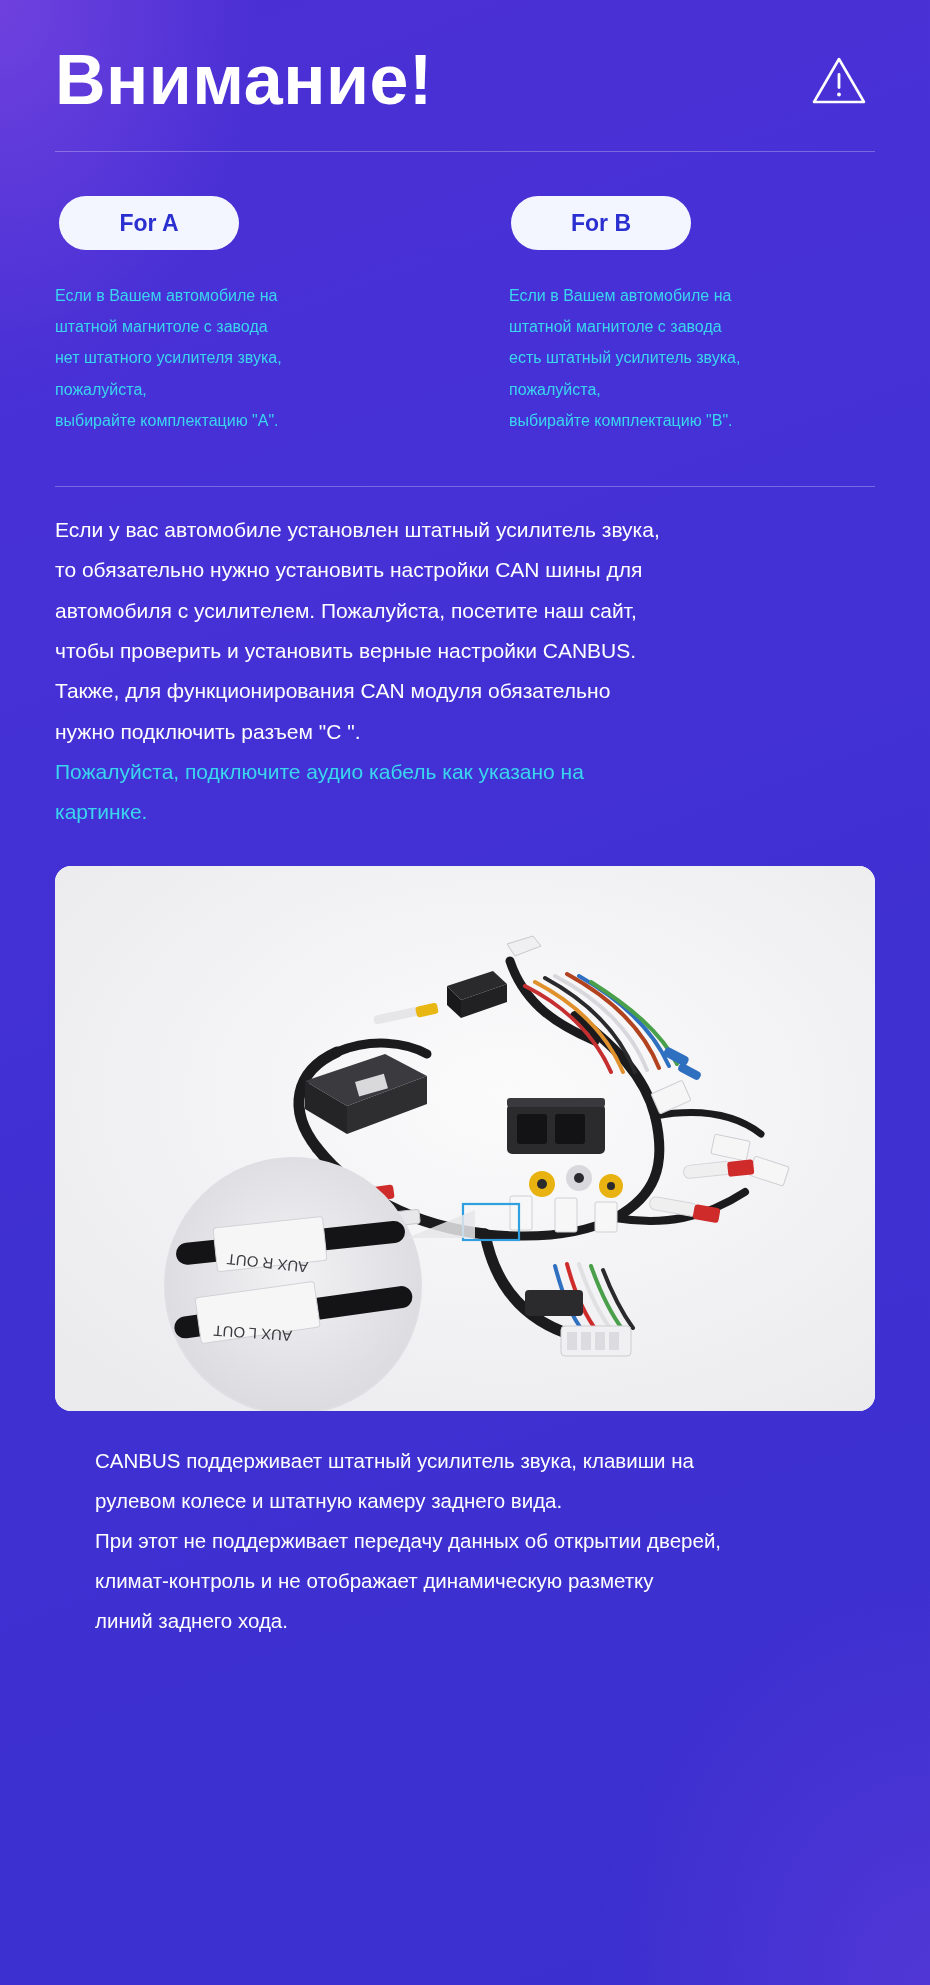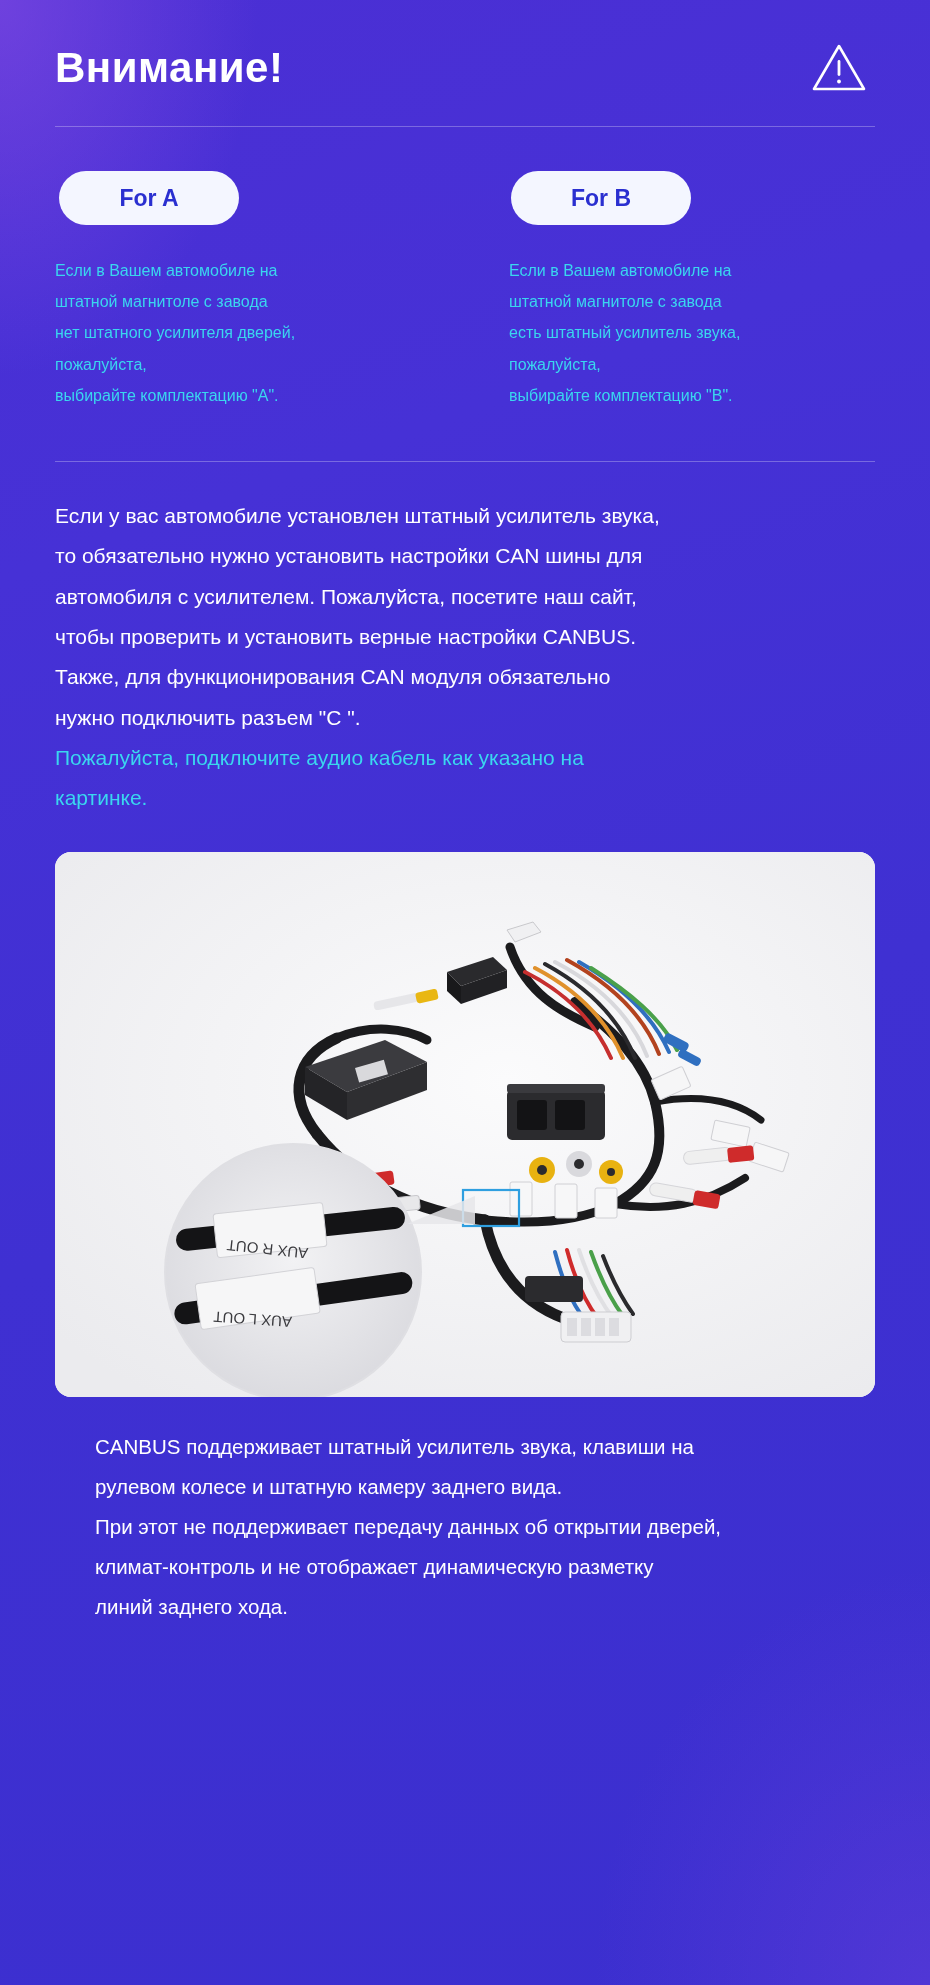--- a/index.html
+++ b/index.html
@@ -43,21 +43,21 @@
   
   .header {
     display: flex;
     align-items: center;
     justify-content: space-between;
     padding-top: 42px;
     padding-right: 8px;
   }
   .title {
     color: #ffffff;
-    font-size: 42px;
+    font-size: 70px;
     font-weight: bold;
     letter-spacing: 0.5px;
     line-height: 1.1;
     margin: 0;
   }
   .warn-icon { width: 56px; height: 52px; flex: 0 0 auto; }
 
   .divider {
     height: 1px;
     background: rgba(255,255,255,0.28);
@@ -103,21 +103,21 @@
   }
   .blurb .ln { display: block; }
 
   
   .divider2 {
     height: 1px;
     background: rgba(255,255,255,0.28);
     margin: 50px 0 0 0;
   }
   .para {
-    margin-top: 34px;
+    margin-top: 23px;
     color: #ffffff;
     font-size: 21px;
     line-height: 1.92;
     text-align: justify;
   }
   .para .ln { display: block; }
   .para.cyan { color: #3ad6ef; margin-top: 0; }
 
   
   .photo {
@@ -161,21 +161,21 @@
     </div>
 
     <div class="divider"></div>
 
     <div class="pill-row">
       <div class="col left">
         <div class="pill a">For A</div>
         <div class="blurb">
           <span class="ln">Если в Вашем автомобиле на</span>
           <span class="ln">штатной магнитоле с завода</span>
-          <span class="ln">нет штатного усилителя дверей,</span>
+          <span class="ln">нет штатного усилителя звука,</span>
           <span class="ln">пожалуйста,</span>
           <span class="ln">выбирайте комплектацию "A".</span>
         </div>
       </div>
       <div class="col right">
         <div class="pill b">For B</div>
         <div class="blurb">
           <span class="ln">Если в Вашем автомобиле на</span>
           <span class="ln">штатной магнитоле с завода</span>
           <span class="ln">есть штатный усилитель звука,</span>

